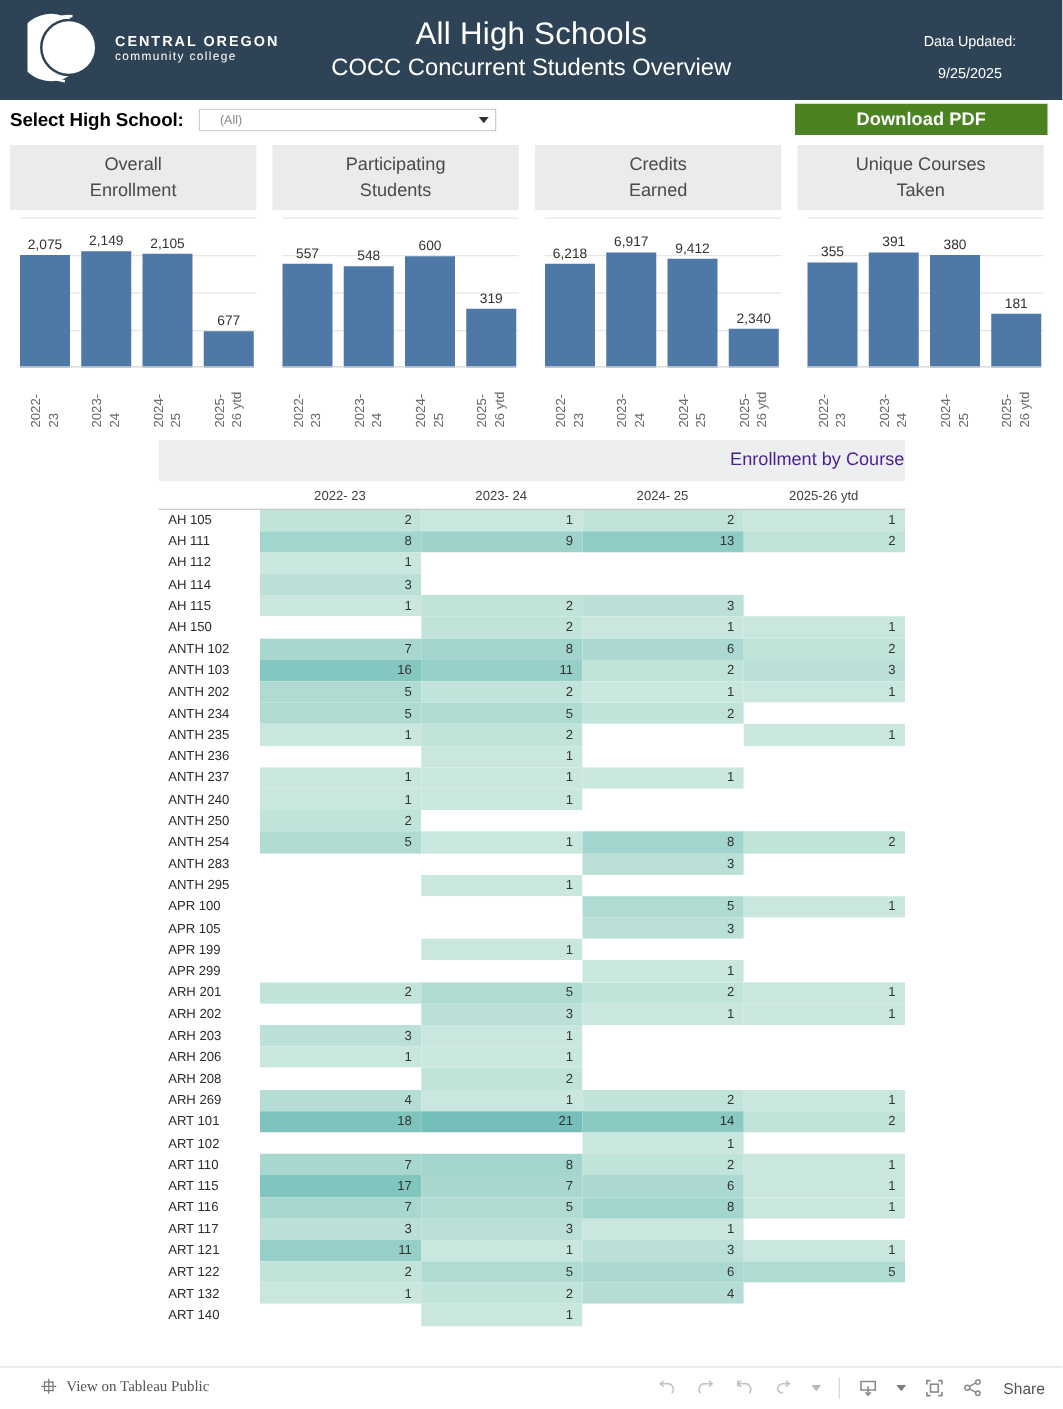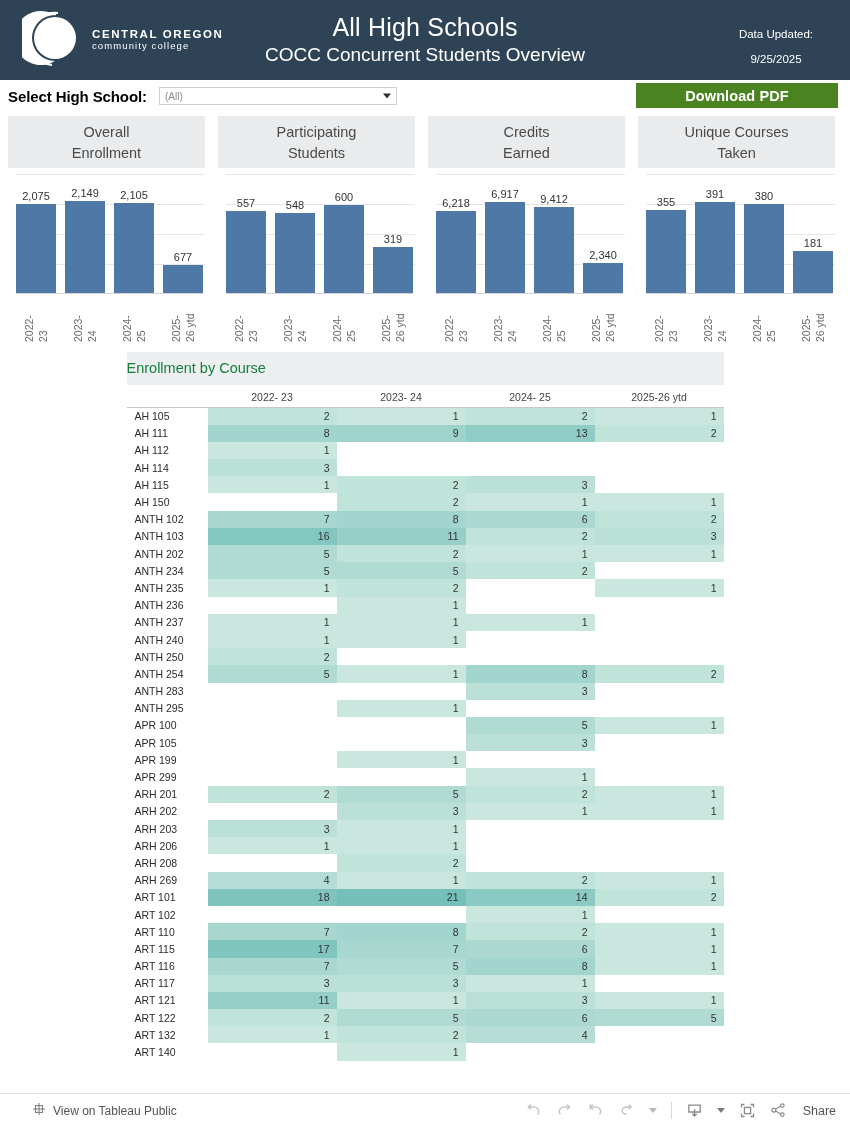--- a/index.html
+++ b/index.html
@@ -67,21 +67,21 @@
     padding-left: 8px; letter-spacing: -0.1px;
   }
   .filter-select {
     margin-left: 12px;
     width: 238px; height: 18px;
     border: 1px solid #cfcfcf;
     background: #fff;
     display: flex; align-items: center;
     position: relative;
     font-size: 10px; color: #888;
-    padding-left: 5px;
+    padding-left: 16px;
   }
   .filter-caret {
     position: absolute; right: 5px; top: 50%;
     transform: translateY(-50%);
     width: 0; height: 0;
     border-left: 4px solid transparent;
     border-right: 4px solid transparent;
     border-top: 5px solid #333;
   }
   .dl-btn {
@@ -160,23 +160,23 @@
     white-space: nowrap;
   }
 
   
   .table-wrap {
     margin: 10px auto 0 auto;
     width: 597px;
   }
   .table-title {
     background: #eceef0;
-    color: #15803d;
+    color: #4c1d95;
     font-size: 14.5px;
-    text-align: left;
+    text-align: right;
     padding: 8px 0 9px 0;
   }
   table.ebc {
     border-collapse: collapse;
     width: 597px;
     table-layout: fixed;
     margin-top: 3px;
   }
   table.ebc th {
     font-size: 10.5px;
@@ -208,24 +208,25 @@
   
   .bottombar {
     position: absolute;
     left: 0; bottom: 0;
     width: 850px; height: 34px;
     background: #ffffff;
     border-top: 1px solid #e0e0e0;
     display: flex; align-items: center;
   }
   .tab-public {
-    display: flex; align-items: center; gap: 7px;
+    display: flex; align-items: flex-start; gap: 7px;
     margin-left: 32px;
     font-size: 12px; color: #555;
     cursor: pointer;
+    font-family: Liberation Serif, serif;
   }
   .bb-right {
     margin-left: auto; margin-right: 14px;
     display: flex; align-items: center; gap: 14px;
   }
   .ic { color: #c4c4c4; display: flex; align-items: center; cursor: pointer; }
   .ic.dark { color: #8a8a8a; }
   .sep { width: 1px; height: 17px; background: #d8d8d8; }
   .share-txt { font-size: 12.5px; color: #555; margin-left: 2px; }
   .caret-sm {

